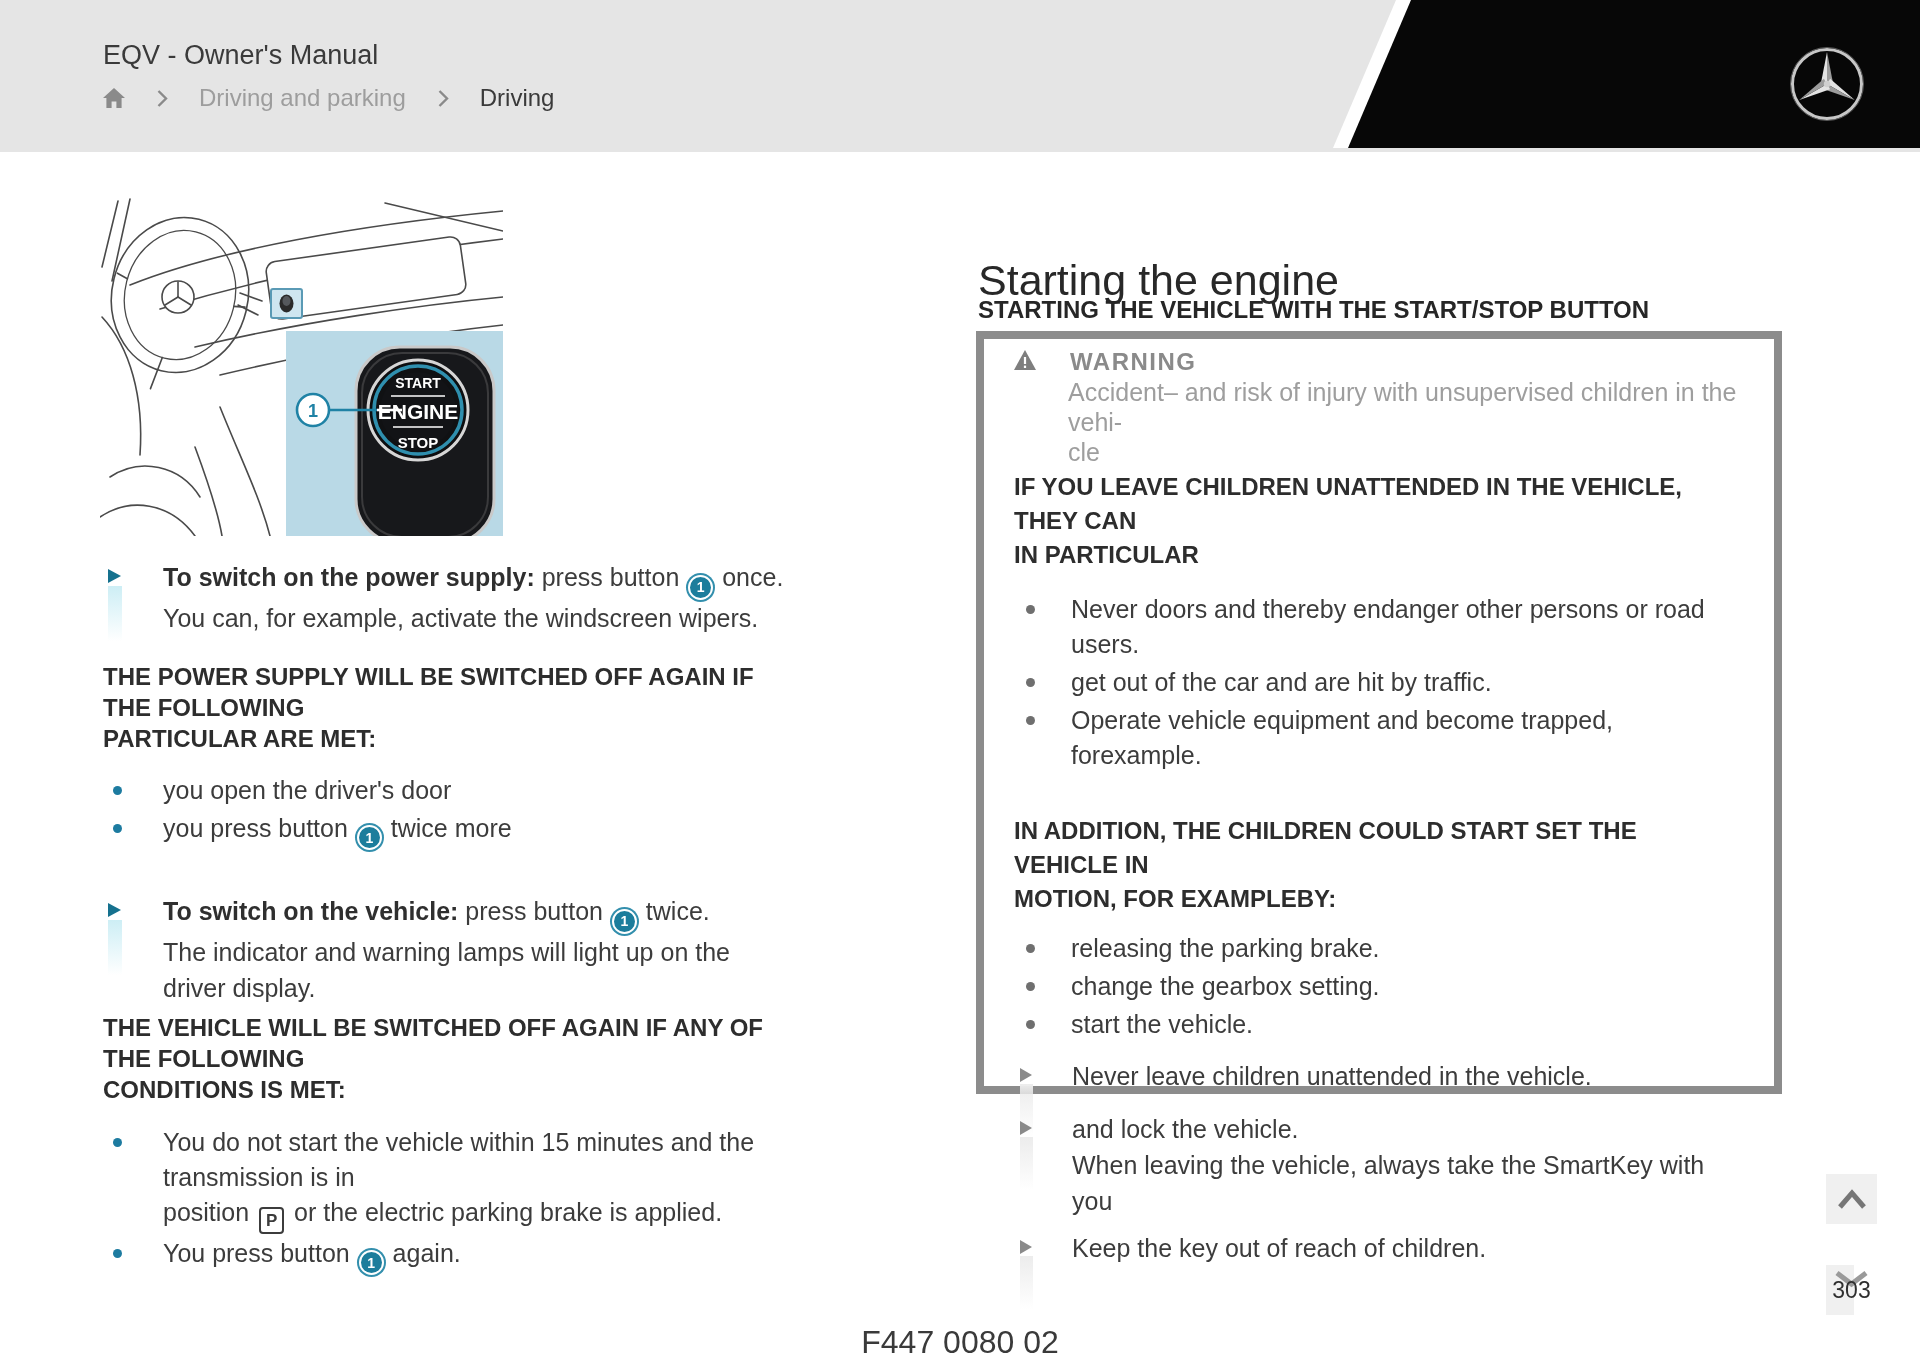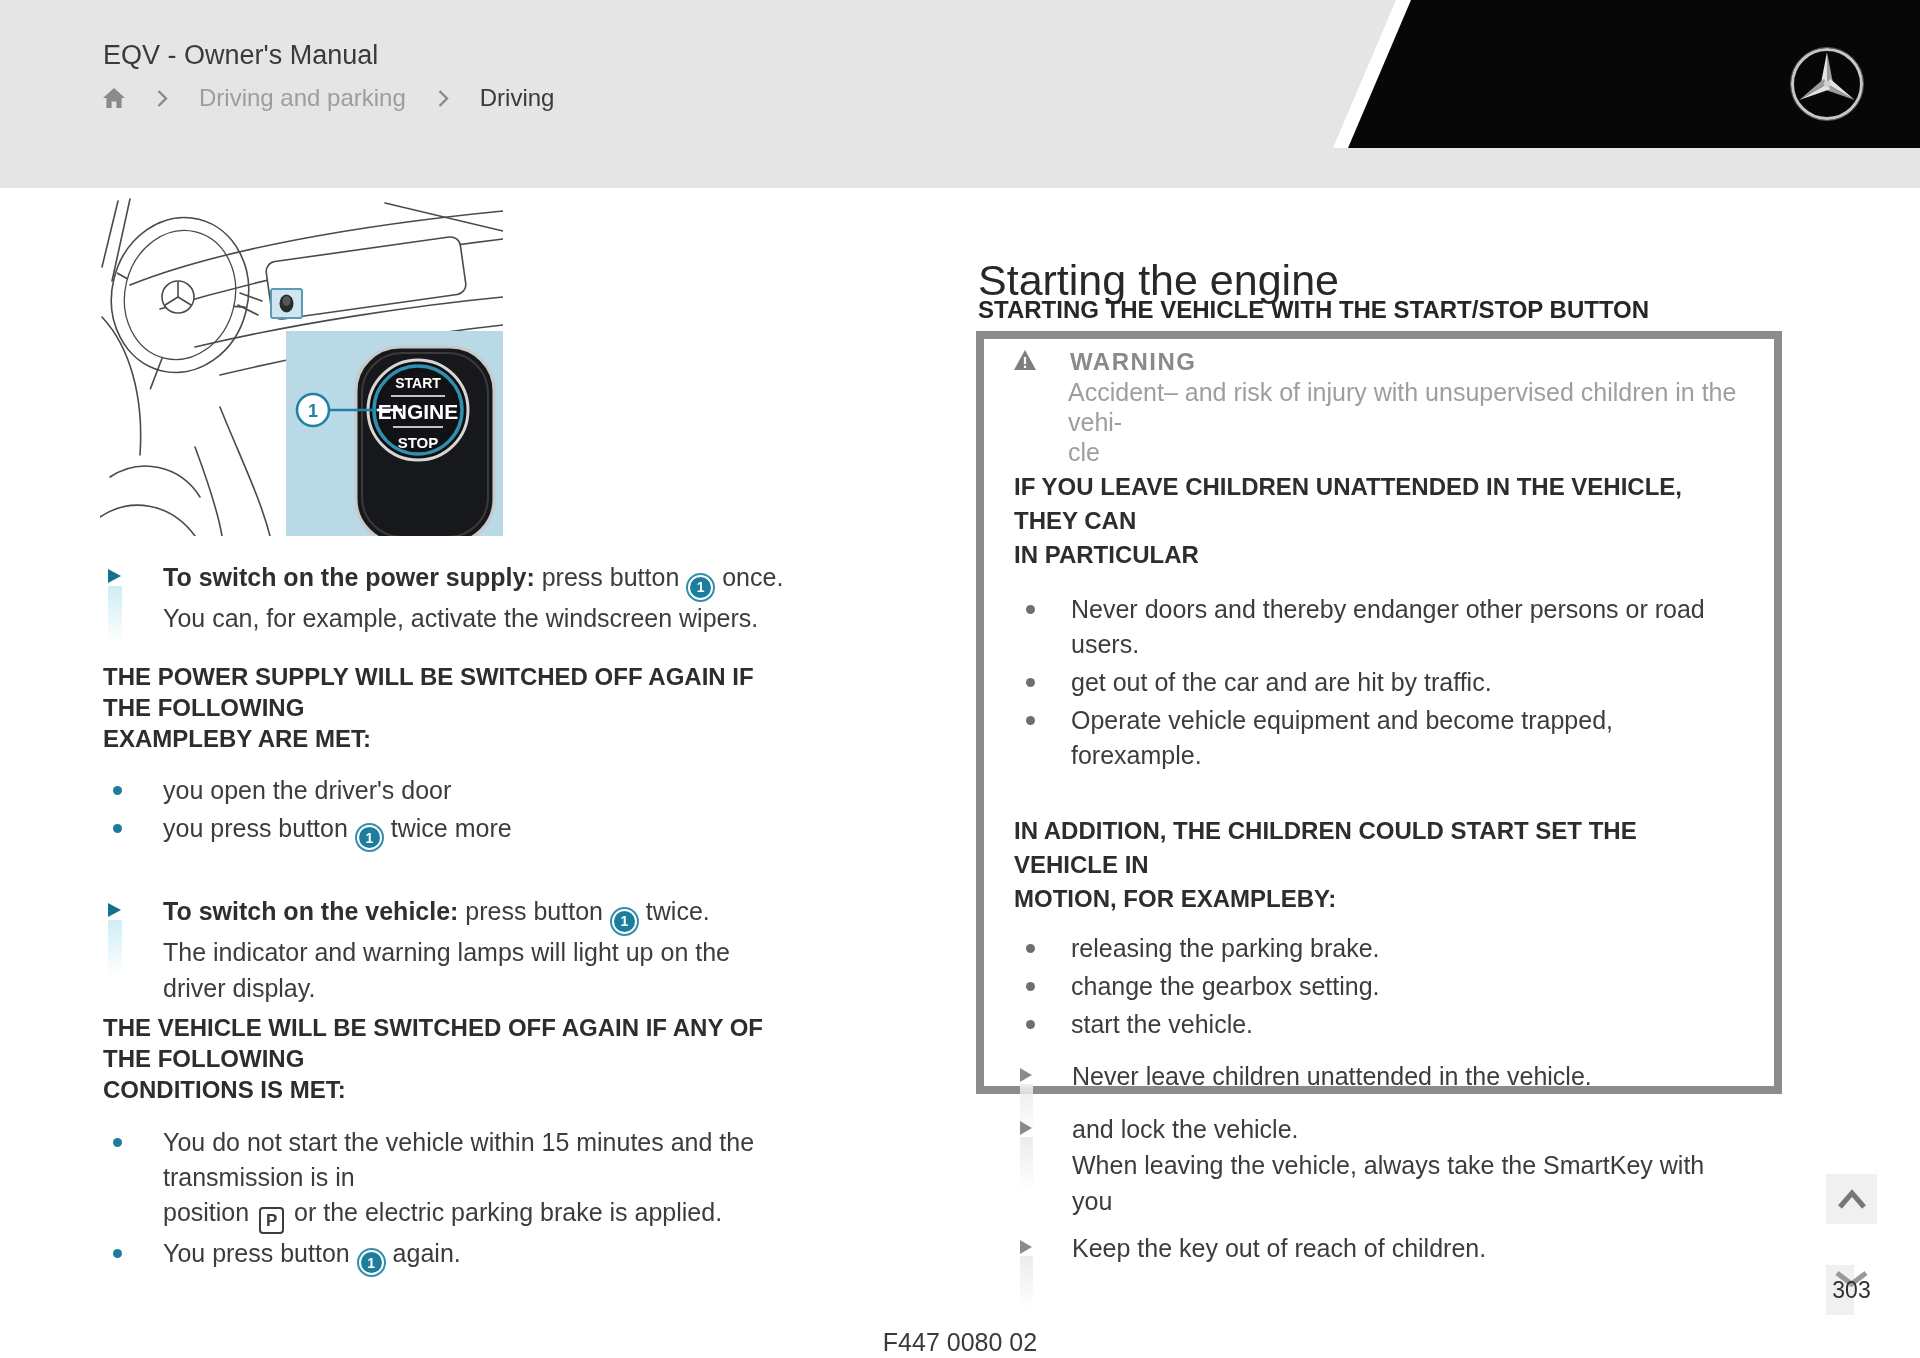--- a/index.html
+++ b/index.html
@@ -3,21 +3,21 @@
 <meta charset="utf-8">
 <style>
   html,body{margin:0;padding:0;}
   body{
     width:1920px;height:1358px;position:relative;overflow:hidden;
     background:#ffffff;
     font-family:"Liberation Sans","DejaVu Sans",sans-serif;
     color:#3c3c3c;
   }
   
-  .header{position:absolute;left:0;top:0;width:1920px;height:188px;background:#e5e5e5;}
+  .header{position:absolute;left:0;top:0;width:1920px;height:152px;background:#e5e5e5;}
   .wedge-white{position:absolute;inset:0;background:#ffffff;
     clip-path:polygon(1396px 0,1413px 0,1350px 148px,1333px 148px);}
   .wedge-black{position:absolute;inset:0;background:#070707;
     clip-path:polygon(1411px 0,1920px 0,1920px 148px,1348px 148px);}
   .hdr-title{position:absolute;left:103px;top:40px;font-size:27px;line-height:30px;color:#3a3a3a;}
   .breadcrumb{position:absolute;left:103px;top:84px;height:28px;display:flex;align-items:center;}
   .bc-sep{margin:0 31px;display:flex;align-items:center;}
   .bc-link{font-size:24px;color:#9d9d9d;cursor:pointer;}
   .bc-current{font-size:24px;color:#3a3a3a;}
   .home-ico{display:flex;align-items:center;cursor:pointer;}
@@ -62,21 +62,21 @@
   .warr-item{position:relative;padding-left:60px;font-size:25px;line-height:36px;color:#3c3c3c;}
   .warr-item .tri{left:8px;top:10px;border-left:12px solid #8a8a8a;
     border-top:7px solid transparent;border-bottom:7px solid transparent;}
   .warr-item .fadebar{left:8px;top:26px;width:13px;height:58px;
     background:linear-gradient(180deg,#ececec 0%,rgba(236,236,236,0) 92%);}
   .warr-item.m2{margin-top:17px;} .warr-item.m3{margin-top:11px;}
   .sec0{margin-top:3px;} .sec1{margin-top:20px;} .sec2{margin-top:41px;}
   .sec3{margin-top:15px;} .sec4{margin-top:16px;}
   
   .doc-code{position:absolute;left:0;top:1328px;width:1920px;text-align:center;
-    font-size:25px;line-height:28px;color:#3a3a3a;}
+    font-size:32px;line-height:28px;color:#3a3a3a;}
   .sq-btn{position:absolute;left:1826px;width:51px;height:50px;background:#f0f0f0;
     display:flex;align-items:center;justify-content:center;cursor:pointer;}
   .btn-top{top:1174px;}
   .btn-page{top:1265px;position:absolute;left:1826px;width:28px;height:50px;background:#f0f0f0;cursor:pointer;}
   .btn-page svg{position:absolute;left:4px;top:2px;}
   .page-num{position:absolute;left:0;top:12px;width:51px;text-align:center;
     font-size:23px;color:#2f2f2f;}
 </style>
 </head>
 <body>
@@ -195,21 +195,21 @@
 
 <div class="leftcol" id="leftcol">
     <div class="li li0 action">
       <span class="fadebar"></span>
       <span class="tri"></span>
       <div class="line"><b class="seg">To switch on the power supply:</b> press button <span class="num">1</span> once.</div>
       <div class="line sub">You can, for example, activate the windscreen wipers.</div>
     </div>
     <div class="li li1 heading">
       <div>THE POWER SUPPLY WILL BE SWITCHED OFF AGAIN IF THE FOLLOWING</div>
-      <div>EXAMPLEBY ARE MET:</div>
+      <div>PARTICULAR ARE MET:</div>
     </div>
     <div class="li li2 bullet">
       <span class="dot"></span>
       <div class="line">you open the driver's door</div>
     </div>
     <div class="li li3 bullet">
       <span class="dot"></span>
       <div class="line">you press button <span class="num">1</span> twice more</div>
     </div>
     <div class="li li4 action">

